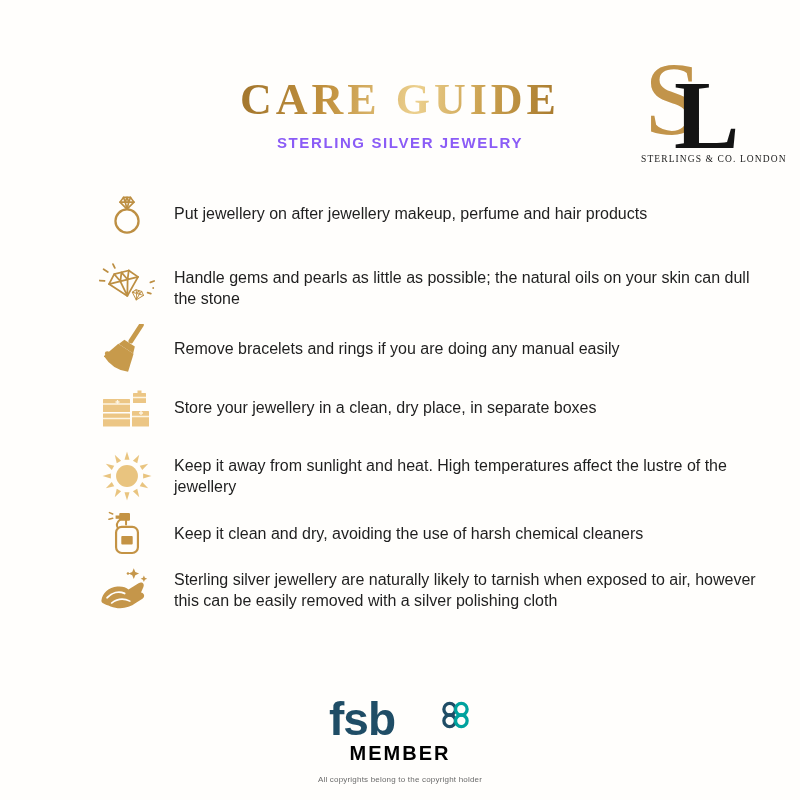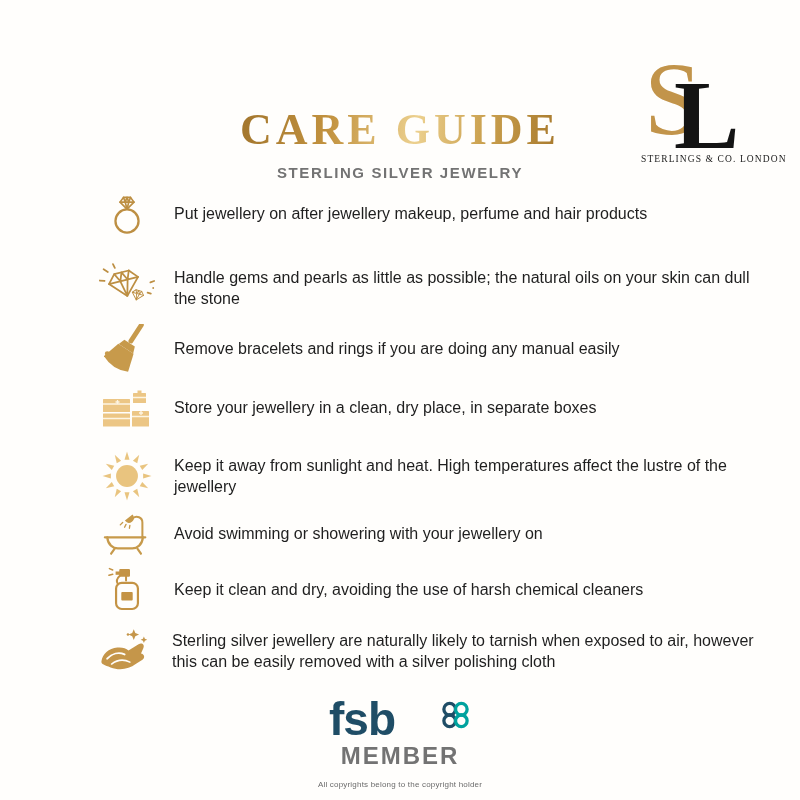--- a/index.html
+++ b/index.html
@@ -1,26 +1,26 @@
 <!DOCTYPE html>
 <html><head>
 <meta charset="utf-8">
 <style>
   html,body{margin:0;padding:0;}
   body{background:#ffffff;font-family:"Liberation Sans",sans-serif;}
   .page{position:relative;width:800px;height:800px;background:#fffefc;overflow:hidden;}
 
   
-  .header{position:absolute;top:104px;left:0;width:800px;text-align:center;}
+  .header{position:absolute;top:74px;left:0;width:800px;text-align:center;}
   .title{display:inline-block;font-family:"Liberation Serif",serif;font-weight:700;
          font-size:44px;letter-spacing:4px;
          background:linear-gradient(97deg,#a5782e 3%,#c2923f 28%,#ecd08e 55%,#caa04e 76%,#ab7d30 97%);
          -webkit-background-clip:text;background-clip:text;color:transparent;
          -webkit-text-fill-color:transparent;}
-  .subtitle{margin-top:9px;font-size:15px;font-weight:700;letter-spacing:1.6px;color:#737373;}
+  .subtitle{margin-top:9px;font-size:15px;font-weight:700;letter-spacing:1.6px;color:#8b5cf6;}
 
   
   .brand{position:absolute;left:624px;top:40px;width:130px;height:124px;}
   .mono{position:absolute;font-family:"Liberation Serif",serif;line-height:0.72;}
   .mono-s{left:20px;top:22px;font-size:104px;color:#c2944a;font-weight:400;}
   .mono-l{left:50px;top:40px;font-size:98px;color:#141414;font-weight:700;}
   .brand-name{position:absolute;bottom:0;left:17px;width:100%;text-align:center;
               font-family:"Liberation Serif",serif;font-size:9.5px;letter-spacing:1.1px;
               color:#222;white-space:nowrap;}
 
@@ -36,21 +36,21 @@
   .care-list li:nth-child(7){height:52px;margin-bottom:6px;}
   .care-list li:nth-child(8){height:58px;gap:16px;}
   .icon-cell{width:58px;min-width:58px;height:100%;display:flex;align-items:center;justify-content:center;}
   .care-list p{margin:0;font-size:16px;line-height:21.5px;color:#1f1f1f;max-width:585px;}
 
   
   .footer{position:absolute;left:0;top:701px;width:800px;text-align:center;}
   .fsb-row{display:inline-flex;align-items:flex-start;gap:42px;}
   .fsb-text{font-size:46px;line-height:0.82;font-weight:700;letter-spacing:-1px;color:#1f4d66;}
   .fsb-clover{margin-left:3px;margin-top:-1px;}
-  .member{margin-top:3px;font-size:24px;font-weight:700;letter-spacing:2px;color:#737373;}
+  .member{margin-top:3px;font-size:20px;font-weight:700;letter-spacing:2px;color:#000000;}
   .copyright{margin-top:10px;font-size:8px;color:#6b6b6b;letter-spacing:0.2px;}
 </style>
 </head>
 <body>
 
 <div class="page">
 
   <div class="header">
     <div class="title">CARE GUIDE</div>
     <div class="subtitle">STERLING SILVER JEWELRY</div>
@@ -143,35 +143,20 @@
             <path d="M24 0.5 L21.6 8.5 L26.4 8.5 Z" transform="rotate(240 24 24)"></path>
             <path d="M24 0.5 L21.6 8.5 L26.4 8.5 Z" transform="rotate(270 24 24)"></path>
             <path d="M24 0.5 L21.6 8.5 L26.4 8.5 Z" transform="rotate(300 24 24)"></path>
             <path d="M24 0.5 L21.6 8.5 L26.4 8.5 Z" transform="rotate(330 24 24)"></path>
           </g>
         </svg>
       </span>
       <p>Keep it away from sunlight and heat. High temperatures affect the lustre of the jewellery</p>
     </li>
 
-    <li>
-      <span class="icon-cell">
-        <svg width="50" height="48" viewBox="0 0 52 48" fill="none" stroke="#c79a4b" stroke-width="2.3" stroke-linecap="round">
-          <path d="M3,27.5 H45"></path>
-          <path d="M5.5,27.5 c0.5,7.5 6,11.5 11,11.5 h15 c5,0 10.5,-4 11,-11.5"></path>
-          <path d="M13,39.5 l-3.5,5 M37,39.5 l3.5,5"></path>
-          <path d="M42,27.5 V12 c0,-5.5 -6,-7.5 -10,-4.5" stroke-width="2.1"></path>
-          <g transform="rotate(-38 29 8.5)">
-            <path d="M24,6.5 h10 c0,4 -2,5.5 -5,5.5 s-5,-1.5 -5,-5.5 z" fill="#c79a4b" stroke="none"></path>
-          </g>
-          <path d="M25,14 l-1.5,3 M29,15 l-0.5,3 M21.5,12 l-2.5,2.5" stroke-width="1.4"></path>
-        </svg>
-      </span>
-      <p>Avoid swimming or showering with your jewellery on</p>
-    </li>
 
     <li>
       <span class="icon-cell">
         <svg width="38" height="48" viewBox="0 0 40 48" fill="none" stroke="#c49344" stroke-width="2.3" stroke-linecap="round" stroke-linejoin="round">
           <path d="M13,3 h9 v6 h-9 z" fill="#c49344"></path>
           <rect x="8" y="4.5" width="5" height="3.5" fill="#c49344" stroke="none"></rect>
           <path d="M5,3 L1.5,1.5 M5,7.5 L1,8.5" stroke-width="1.6"></path>
           <path d="M12.5,9 C9,12 8.5,15 10.5,18" stroke-width="2.1"></path>
           <path d="M19,9 v5" stroke-width="2.1"></path>
           <rect x="8.5" y="16.5" width="23" height="27.5" rx="6"></rect>

